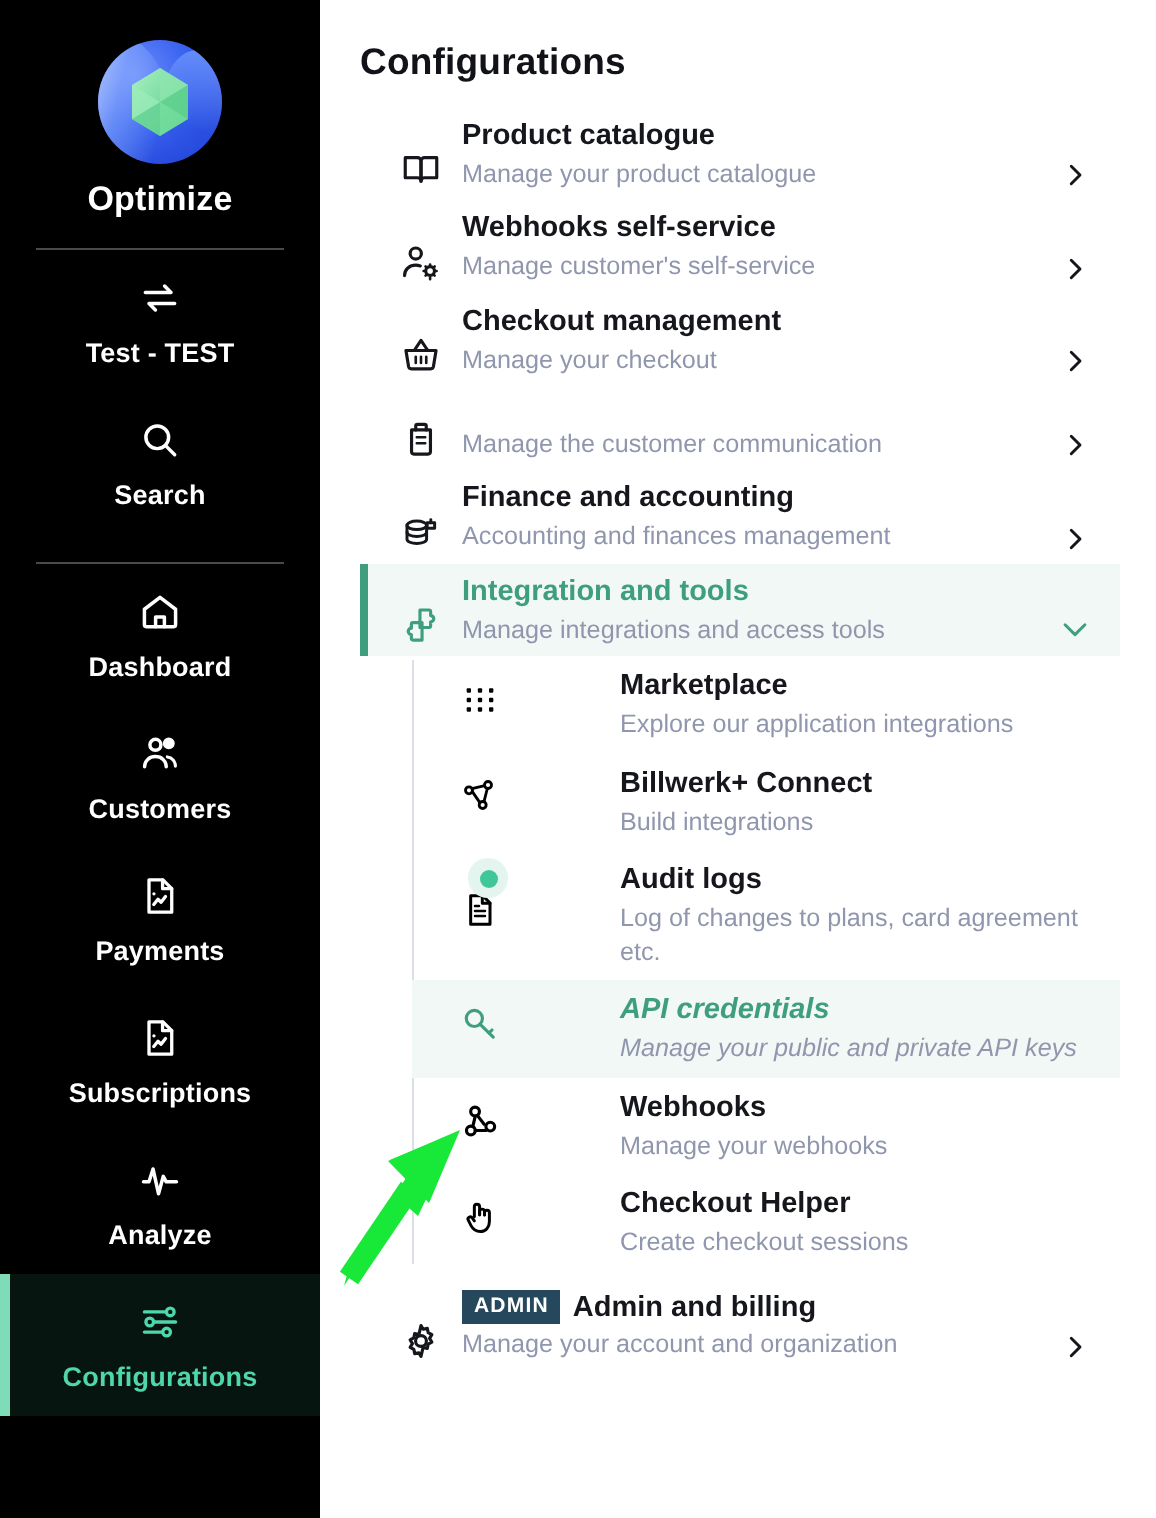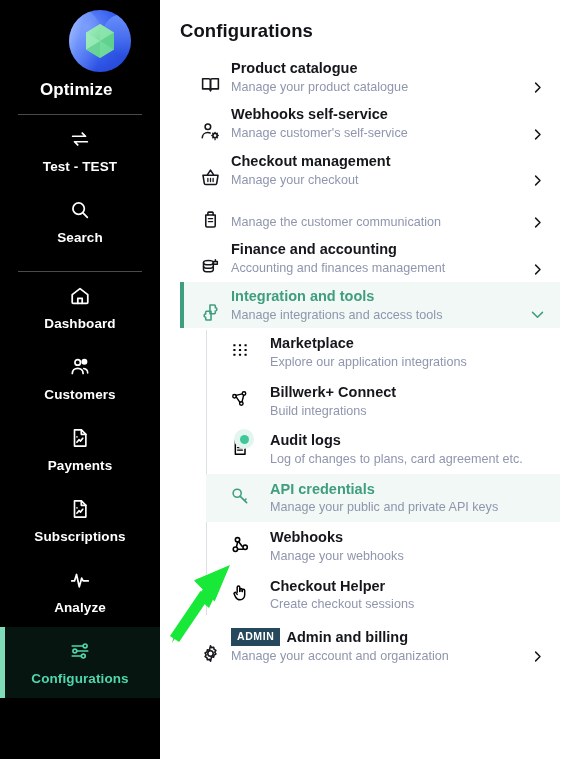--- a/index.html
+++ b/index.html
@@ -11,21 +11,21 @@
   }
   #app { position: relative; width: 578px; height: 759px; display: flex; }
 
   
   .sidebar {
     width: 160px; height: 759px;
     background: #000000;
     flex: 0 0 160px;
     position: relative;
   }
-  .logo-block { padding-top: 10px; text-align: left; margin-left: 40px; }
+  .logo-block { padding-top: 20px; text-align: center; }
   .logo-mark {
     width: 62px; height: 62px; margin: 0 auto;
     border-radius: 50%;
     position: relative;
     background: radial-gradient(circle at 30% 28%, #6f8ffb 0%, #3a63f0 42%, #2b4fe0 70%, #1f3fd0 100%);
     overflow: hidden;
   }
   .logo-mark::before {
     content: ""; position: absolute; left: -14%; top: -6%;
     width: 72%; height: 112%;
@@ -125,24 +125,25 @@
   }
   .sublist::before {
     content: ""; position: absolute; left: 0; top: 2px; bottom: 4px;
     width: 1px; background: #dcdfe6;
   }
   .subrow {
     display: flex; align-items: center;
     padding: 6px 12px 6px 24px;
     cursor: pointer; position: relative;
     min-height: 40px;
+    gap: 40px;
   }
   .subrow .r-ico { flex: 0 0 32px; width: 32px; }
   .subrow .r-text { padding-left: 8px; }
-  .subrow.selected { background: #f1f8f5; }
+  .subrow.selected { background: #f1f8f5; font-style: italic; }
   .subrow.selected .r-title { color: #3f9e7e; }
   .subrow.selected .r-ico { color: #3f9e7e; }
 
   .dot-badge {
     position: absolute; left: 28px; top: 4px;
     width: 20px; height: 20px; border-radius: 50%;
     background: #e3f5ee;
     display: flex; align-items: center; justify-content: center;
   }
   .dot-badge i {

